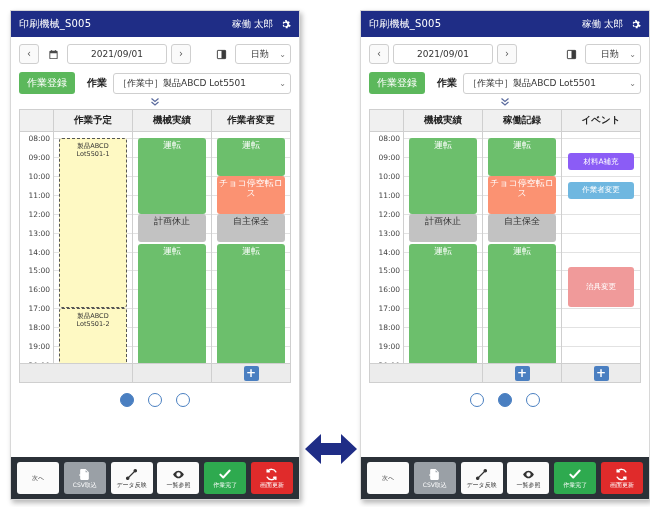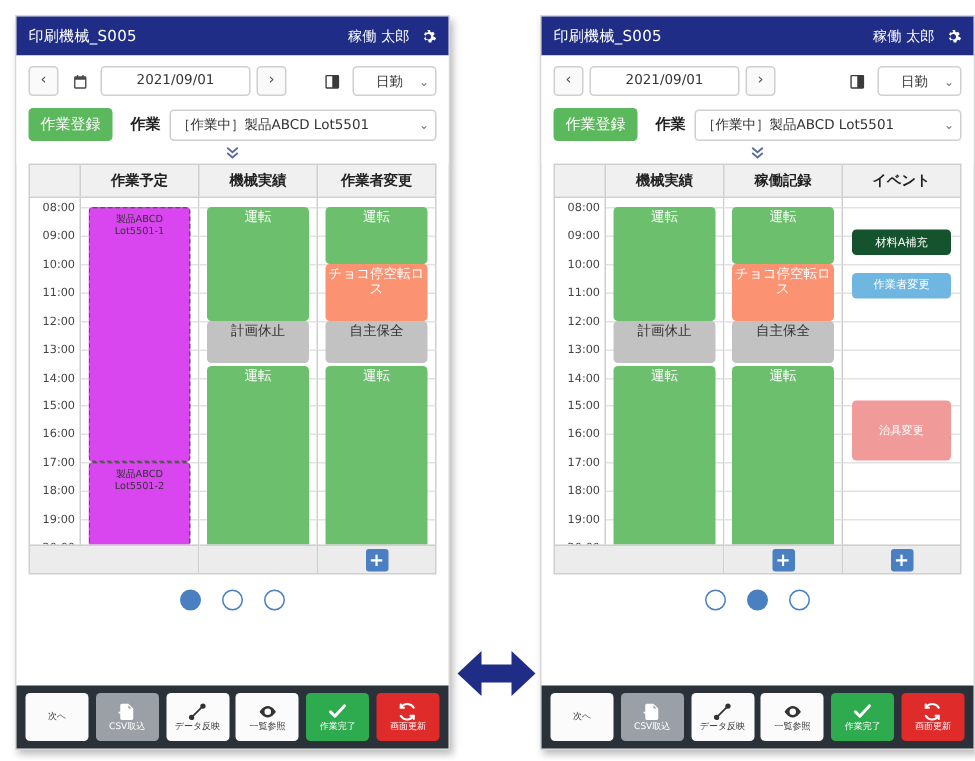--- a/index.html
+++ b/index.html
@@ -223,39 +223,39 @@
     color: #fff;
     text-align: center;
     padding-top: 2px;
     line-height: 10px;
     overflow: hidden;
   }
   .block.run    { background: #6cbf6c; }
   .block.choko  { background: #fb9272; }
   .block.stop   { background: #c2c2c2; color: #333; }
   .block.plan {
-    background: #d946ef;
+    background: #fef9c3;
     border: 1.5px dashed #555;
     color: #333;
     font-size: 6.5px;
     line-height: 8px;
     padding-top: 3px;
   }
   .block.plan .l2 { display:block; }
 
   .ev {
     position: absolute;
     left: 6px; right: 6px;
     height: 17px;
     border-radius: 3px;
     font-size: 7.5px;
     color: #fff;
     display: flex; align-items: center; justify-content: center;
   }
-  .ev.green { background: #14532d; }
+  .ev.green { background: #8b5cf6; }
   .ev.blue  { background: #6fb7e0; }
   .ev.pink  { background: #f09a9a; height: 40px; }
 
   
   .dots {
     height: 34px;
     display: flex; align-items: center; justify-content: center;
     gap: 14px;
   }
   .dot {

